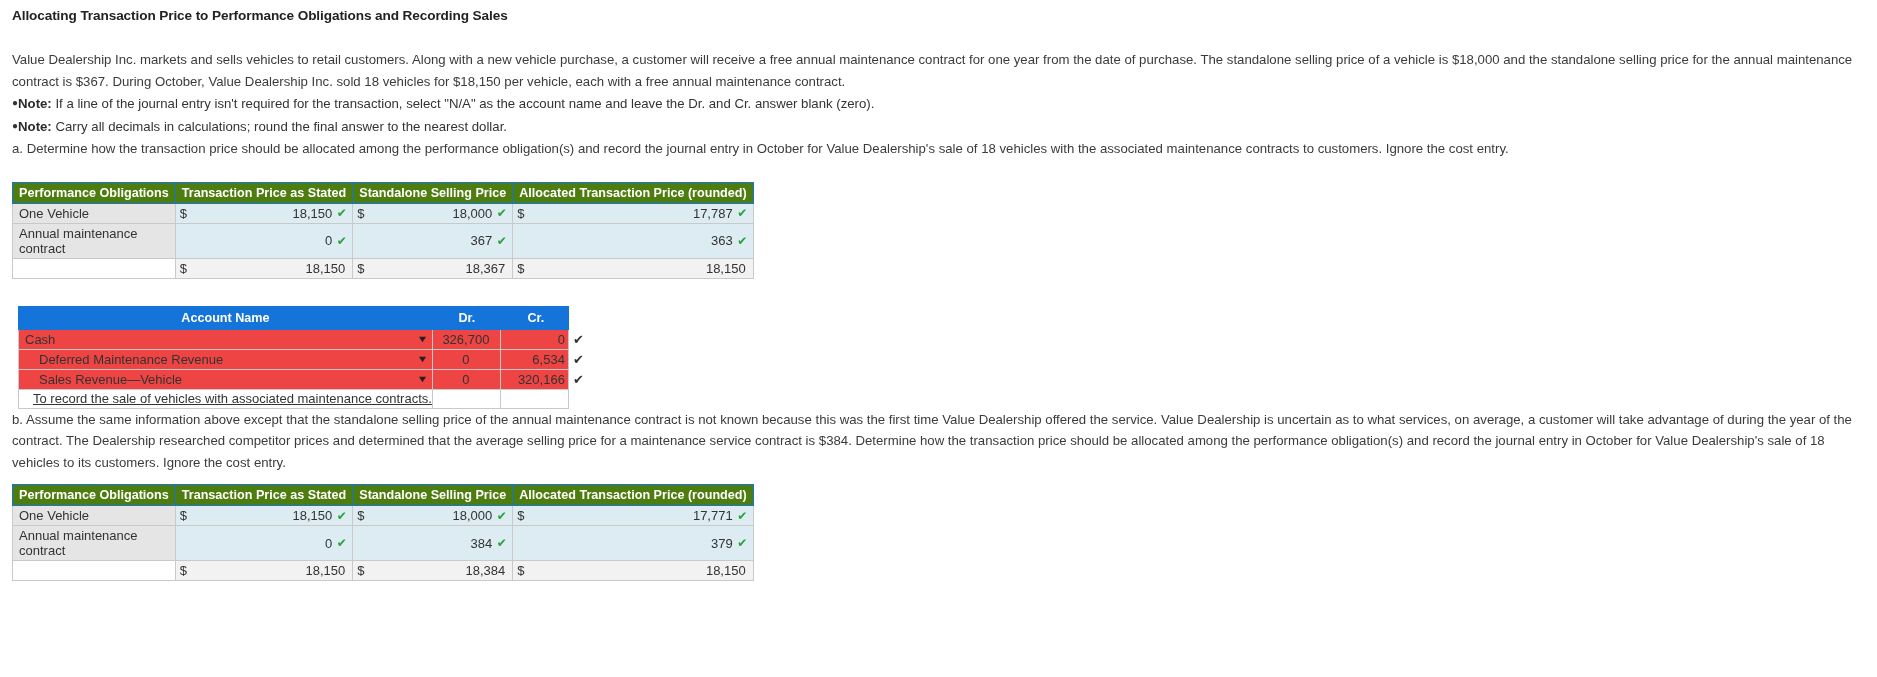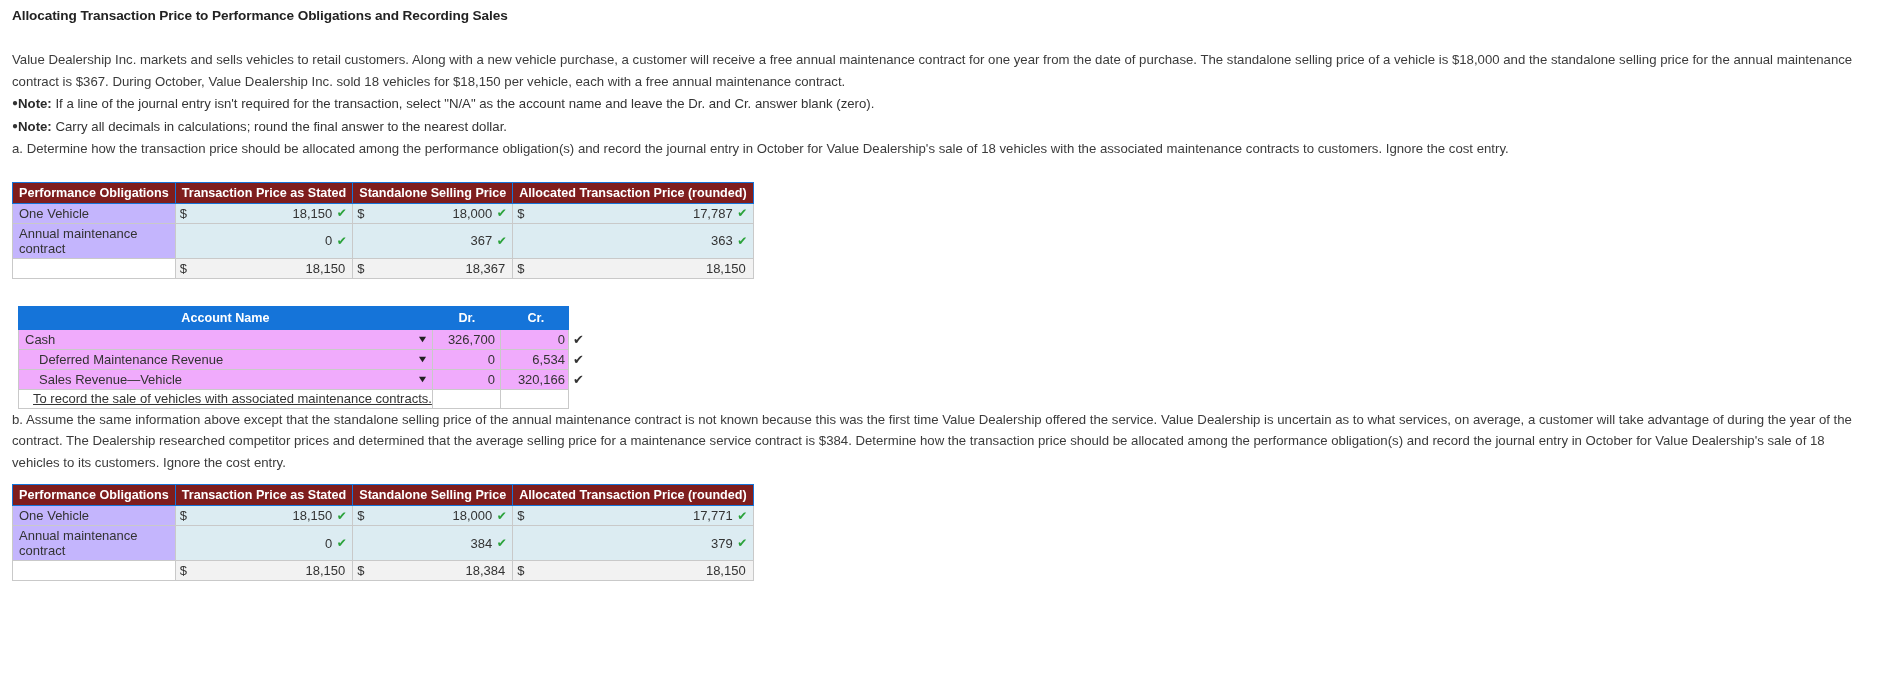--- a/index.html
+++ b/index.html
@@ -40,38 +40,38 @@
 
   
   table.alloc {
     border-collapse: collapse;
     margin-top: 22px;
     margin-left: 2px;
     font-size: 13px;
     table-layout: fixed;
   }
   table.alloc th {
-    background: #7f1d1d;
+    background: #4d7c0f;
     color: #ffffff;
     font-weight: bold;
     font-size: 12.6px;
     padding: 3px 6px;
     text-align: center;
     border: 1px solid #1574d9;
     white-space: nowrap;
   }
   table.alloc td {
     border: 1px solid #c9c9c9;
     padding: 2px 4px;
     height: 19px;
     vertical-align: middle;
     font-size: 13px;
     color: #333;
   }
-  .c-label  { width: 161px; background: #c4b5fd; padding-left: 6px !important; }
+  .c-label  { width: 161px; background: #e5e5e5; padding-left: 6px !important; }
   .c-money  { width: 148px; background: #dcecf2; }
   .c-money2 { width: 137px; background: #dcecf2; }
   .c-alloc  { width: 200px; background: #dcecf2; margin-left: 32px; }
 
   .moneycell { display: flex; align-items: center; width: 100%; }
   .dollar { flex: 0 0 auto; }
   .amt { flex: 1 1 auto; text-align: right; padding-right: 3px; }
   .tick { flex: 0 0 13px; color: #2aa23a; font-size: 12px; text-align: center; line-height: 1; }
 
   tr.total td {
@@ -96,26 +96,26 @@
     padding: 4px 6px;
     text-align: center;
     border: 1px solid #1574d9;
     white-space: nowrap;
   }
   table.journal td {
     border: 1px solid #c9c9c9;
     padding: 2px 4px;
     height: 19px;
     vertical-align: middle;
-    background: #f0abfc;
+    background: #ef4444;
     font-size: 13px;
     color: #333;
   }
   .j-acct { width: 355px; padding: 0 !important; margin-top: 47px; }
-  .j-dr   { width: 68px; text-align: right; padding-right: 5px !important; }
+  .j-dr   { width: 68px; text-align: center; padding-right: 5px !important; }
   .j-cr   { width: 68px; text-align: right; padding-right: 3px !important; }
   .j-tick { width: 14px; border: none !important; background: #ffffff !important;
             color: #2aa23a; text-align: center; font-size: 12px; }
 
   .selectbox {
     display: flex; align-items: center; justify-content: space-between;
     width: 100%; height: 19px; padding: 0 5px 0 6px;
   }
   .selectbox .val { white-space: nowrap; overflow: hidden; }
   .selectbox .chev {

